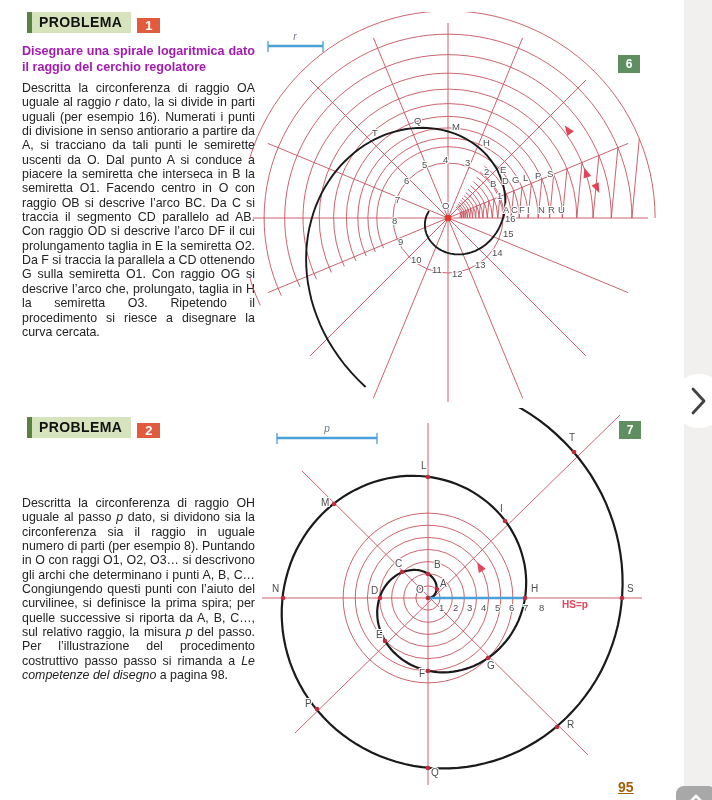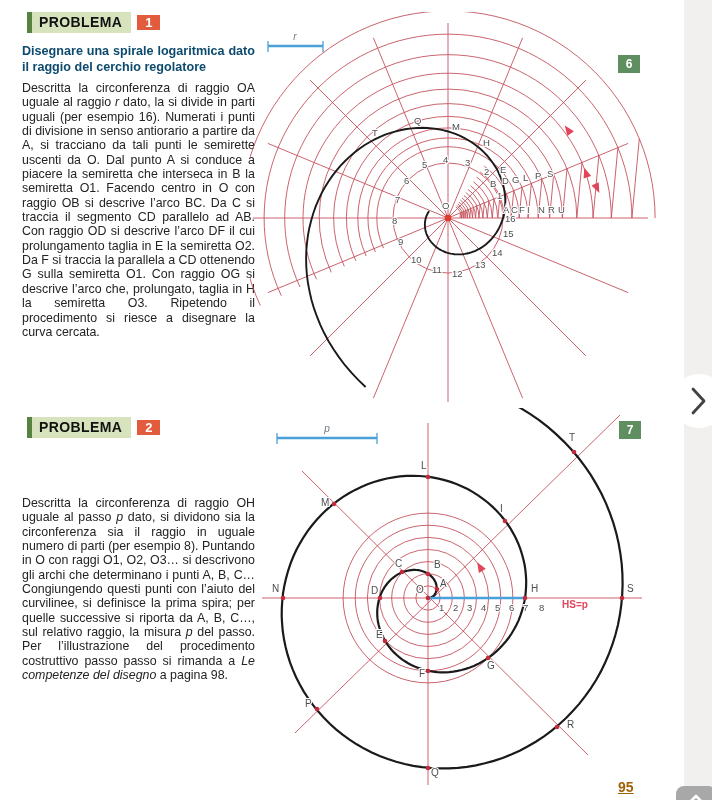--- a/index.html
+++ b/index.html
@@ -1,24 +1,24 @@
 <!DOCTYPE html>
 <html><head>
 <meta charset="utf-8">
 <style>
   html,body{margin:0;padding:0;background:#e9e9e9;}
   .page{position:relative;width:712px;height:800px;background:#ffffff;overflow:hidden;
         font-family:"Liberation Sans",sans-serif;}
-  .phead{position:absolute;left:27px;display:flex;align-items:center;}
+  .phead{position:absolute;left:27px;display:flex;align-items:flex-end;}
   .phead-label{background:#d6e3bc;border-left:5px solid #57823f;padding:2px 9px 3px 7px;
         font-weight:bold;font-size:14px;letter-spacing:.4px;color:#121212;}
   .pnum{background:#e25b3d;color:#fff;font-weight:bold;width:23px;margin-left:6px;
         display:flex;align-items:center;justify-content:center;font-size:13px;}
   .ptitle{position:absolute;left:22px;width:233px;margin:0;font-size:12.6px;line-height:15.5px;
-        font-weight:bold;color:#0c4a6e;text-align:justify;}
+        font-weight:bold;color:#a21caf;text-align:justify;}
   .pbody{position:absolute;left:22px;width:233px;margin:0;font-size:12.4px;line-height:14.35px;
         color:#232323;text-align:justify;}
   .pbody i{font-style:italic;}
   .figsvg{position:absolute;left:250px;}
   .fig-badge{position:absolute;width:22px;height:18px;background:#5f8f61;color:#fff;
         font-weight:bold;font-size:12px;display:flex;align-items:center;justify-content:center;}
   .side-strip{position:absolute;left:684px;top:0;width:28px;height:800px;background:#f1f0ee;}
   .next-tab{position:absolute;left:672px;top:374px;width:54px;height:54px;border-radius:50%;
         background:#ffffff;cursor:pointer;}
   .top-btn{position:absolute;left:676px;top:786px;width:40px;height:28px;background:#a8a8a8;

